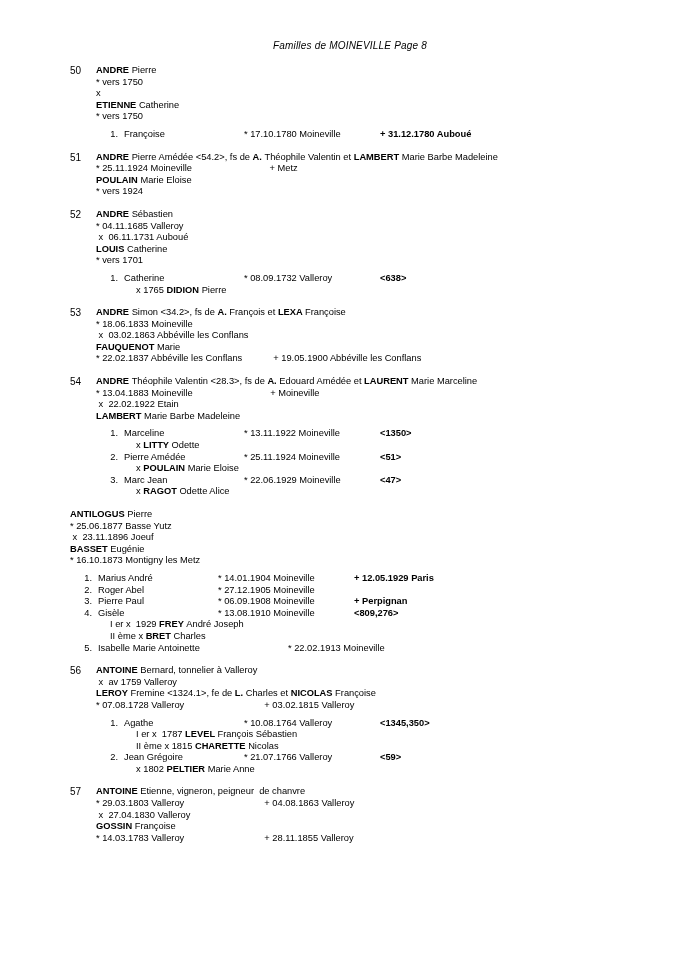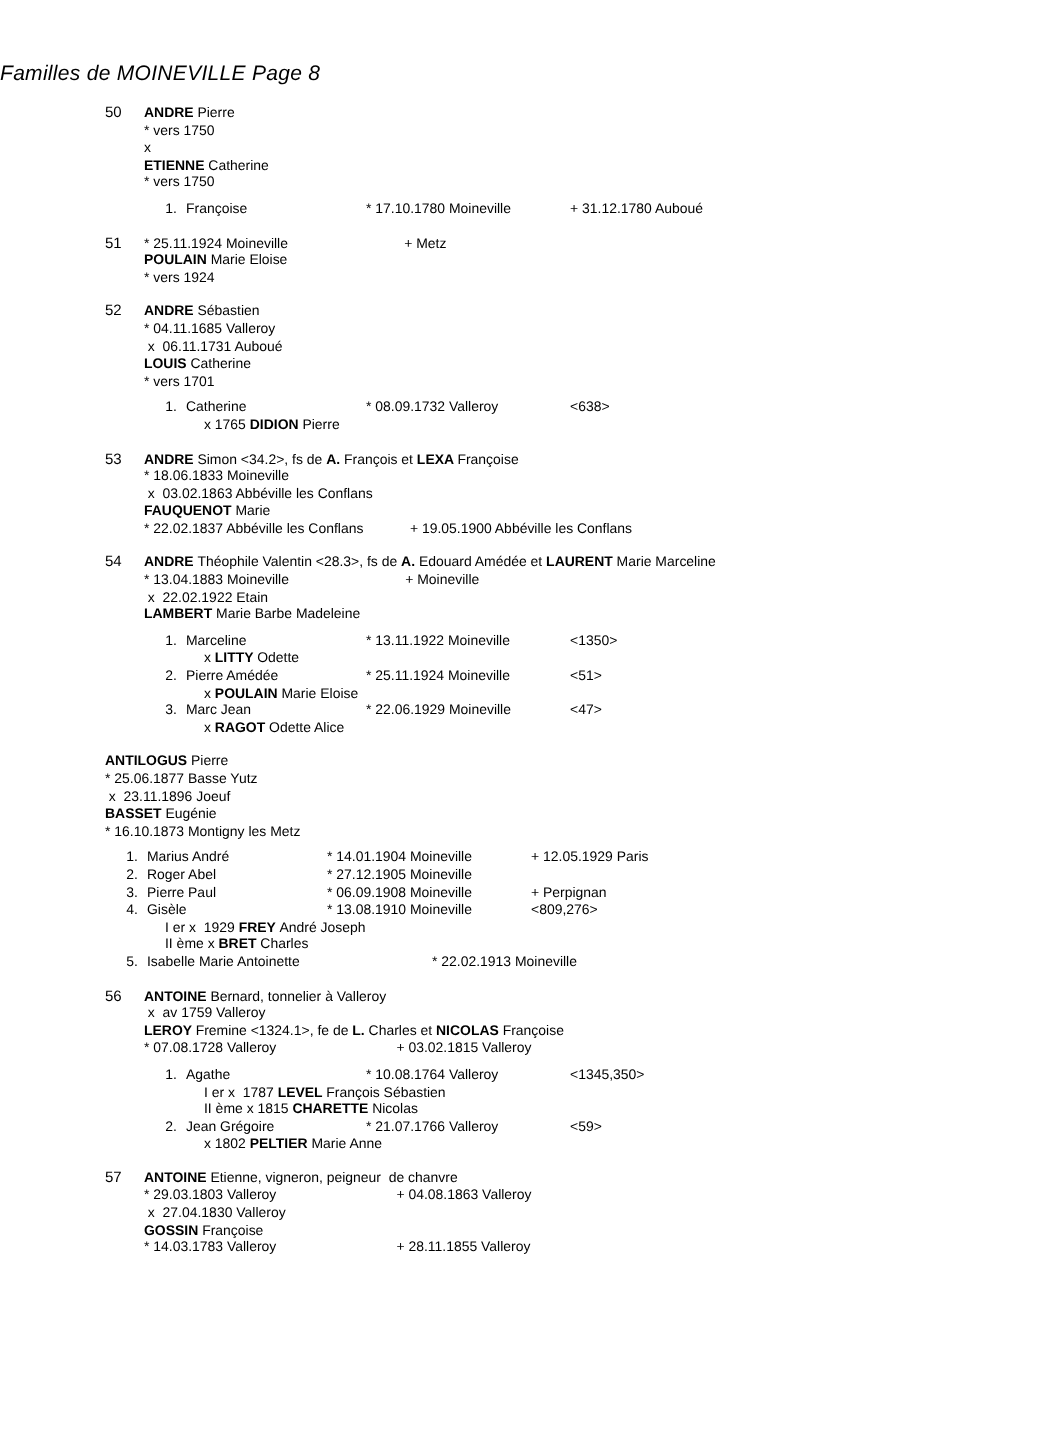--- a/index.html
+++ b/index.html
@@ -15,21 +15,22 @@
     position: relative;
     overflow: hidden;
   }
   .page {
     position: relative;
     width: 700px;
     height: 970px;
     padding: 0;
   }
   .header {
-    font-size: 14px;
+    text-align: center;
+    font-size: 10px;
     font-style: italic;
     margin-top: 40px;
     letter-spacing: 0.2px;
   }
   .content {
     margin-top: 14px;
     padding-left: 70px;
     padding-right: 20px;
     font-size: 9.3px;
     line-height: 11.6px;
@@ -76,20 +77,21 @@
     vertical-align: top;
   }
   .col-birth {
     display: inline-block;
     width: 136px;
     vertical-align: top;
   }
   .col-extra {
     display: inline-block;
     vertical-align: top;
+    font-weight: bold;
   }
   .sub {
     padding-left: 12px;
     white-space: pre;
   }
   .childblock { margin-bottom: 0px; }
 </style>
 </head>
 <body>
 
@@ -110,20 +112,21 @@
                 <div class="child-num">1.</div>
                 <div class="child-main"><span class="col-name">Françoise</span><span class="col-birth">* 17.10.1780 Moineville</span><span class="col-extra">+ 31.12.1780 Auboué</span></div>
               </div>
             </div>
           </div>
         </div>
       </div>
       <div class="entry">
         <div class="entry-num">51</div>
         <div class="entry-body">
+          <div class="line"><span class="bold">ANDRE </span><span>Pierre Amédée &lt;54.2&gt;, fs de </span><span class="bold">A. </span><span>Théophile Valentin et </span><span class="bold">LAMBERT </span><span>Marie Barbe Madeleine</span></div>
           <div class="line"><span>* 25.11.1924 Moineville                              + Metz</span></div>
           <div class="line"><span class="bold">POULAIN </span><span>Marie Eloise</span></div>
           <div class="line"><span>* vers 1924</span></div>
         </div>
       </div>
       <div class="entry">
         <div class="entry-num">52</div>
         <div class="entry-body">
           <div class="line"><span class="bold">ANDRE </span><span>Sébastien</span></div>
           <div class="line"><span>* 04.11.1685 Valleroy</span></div>

